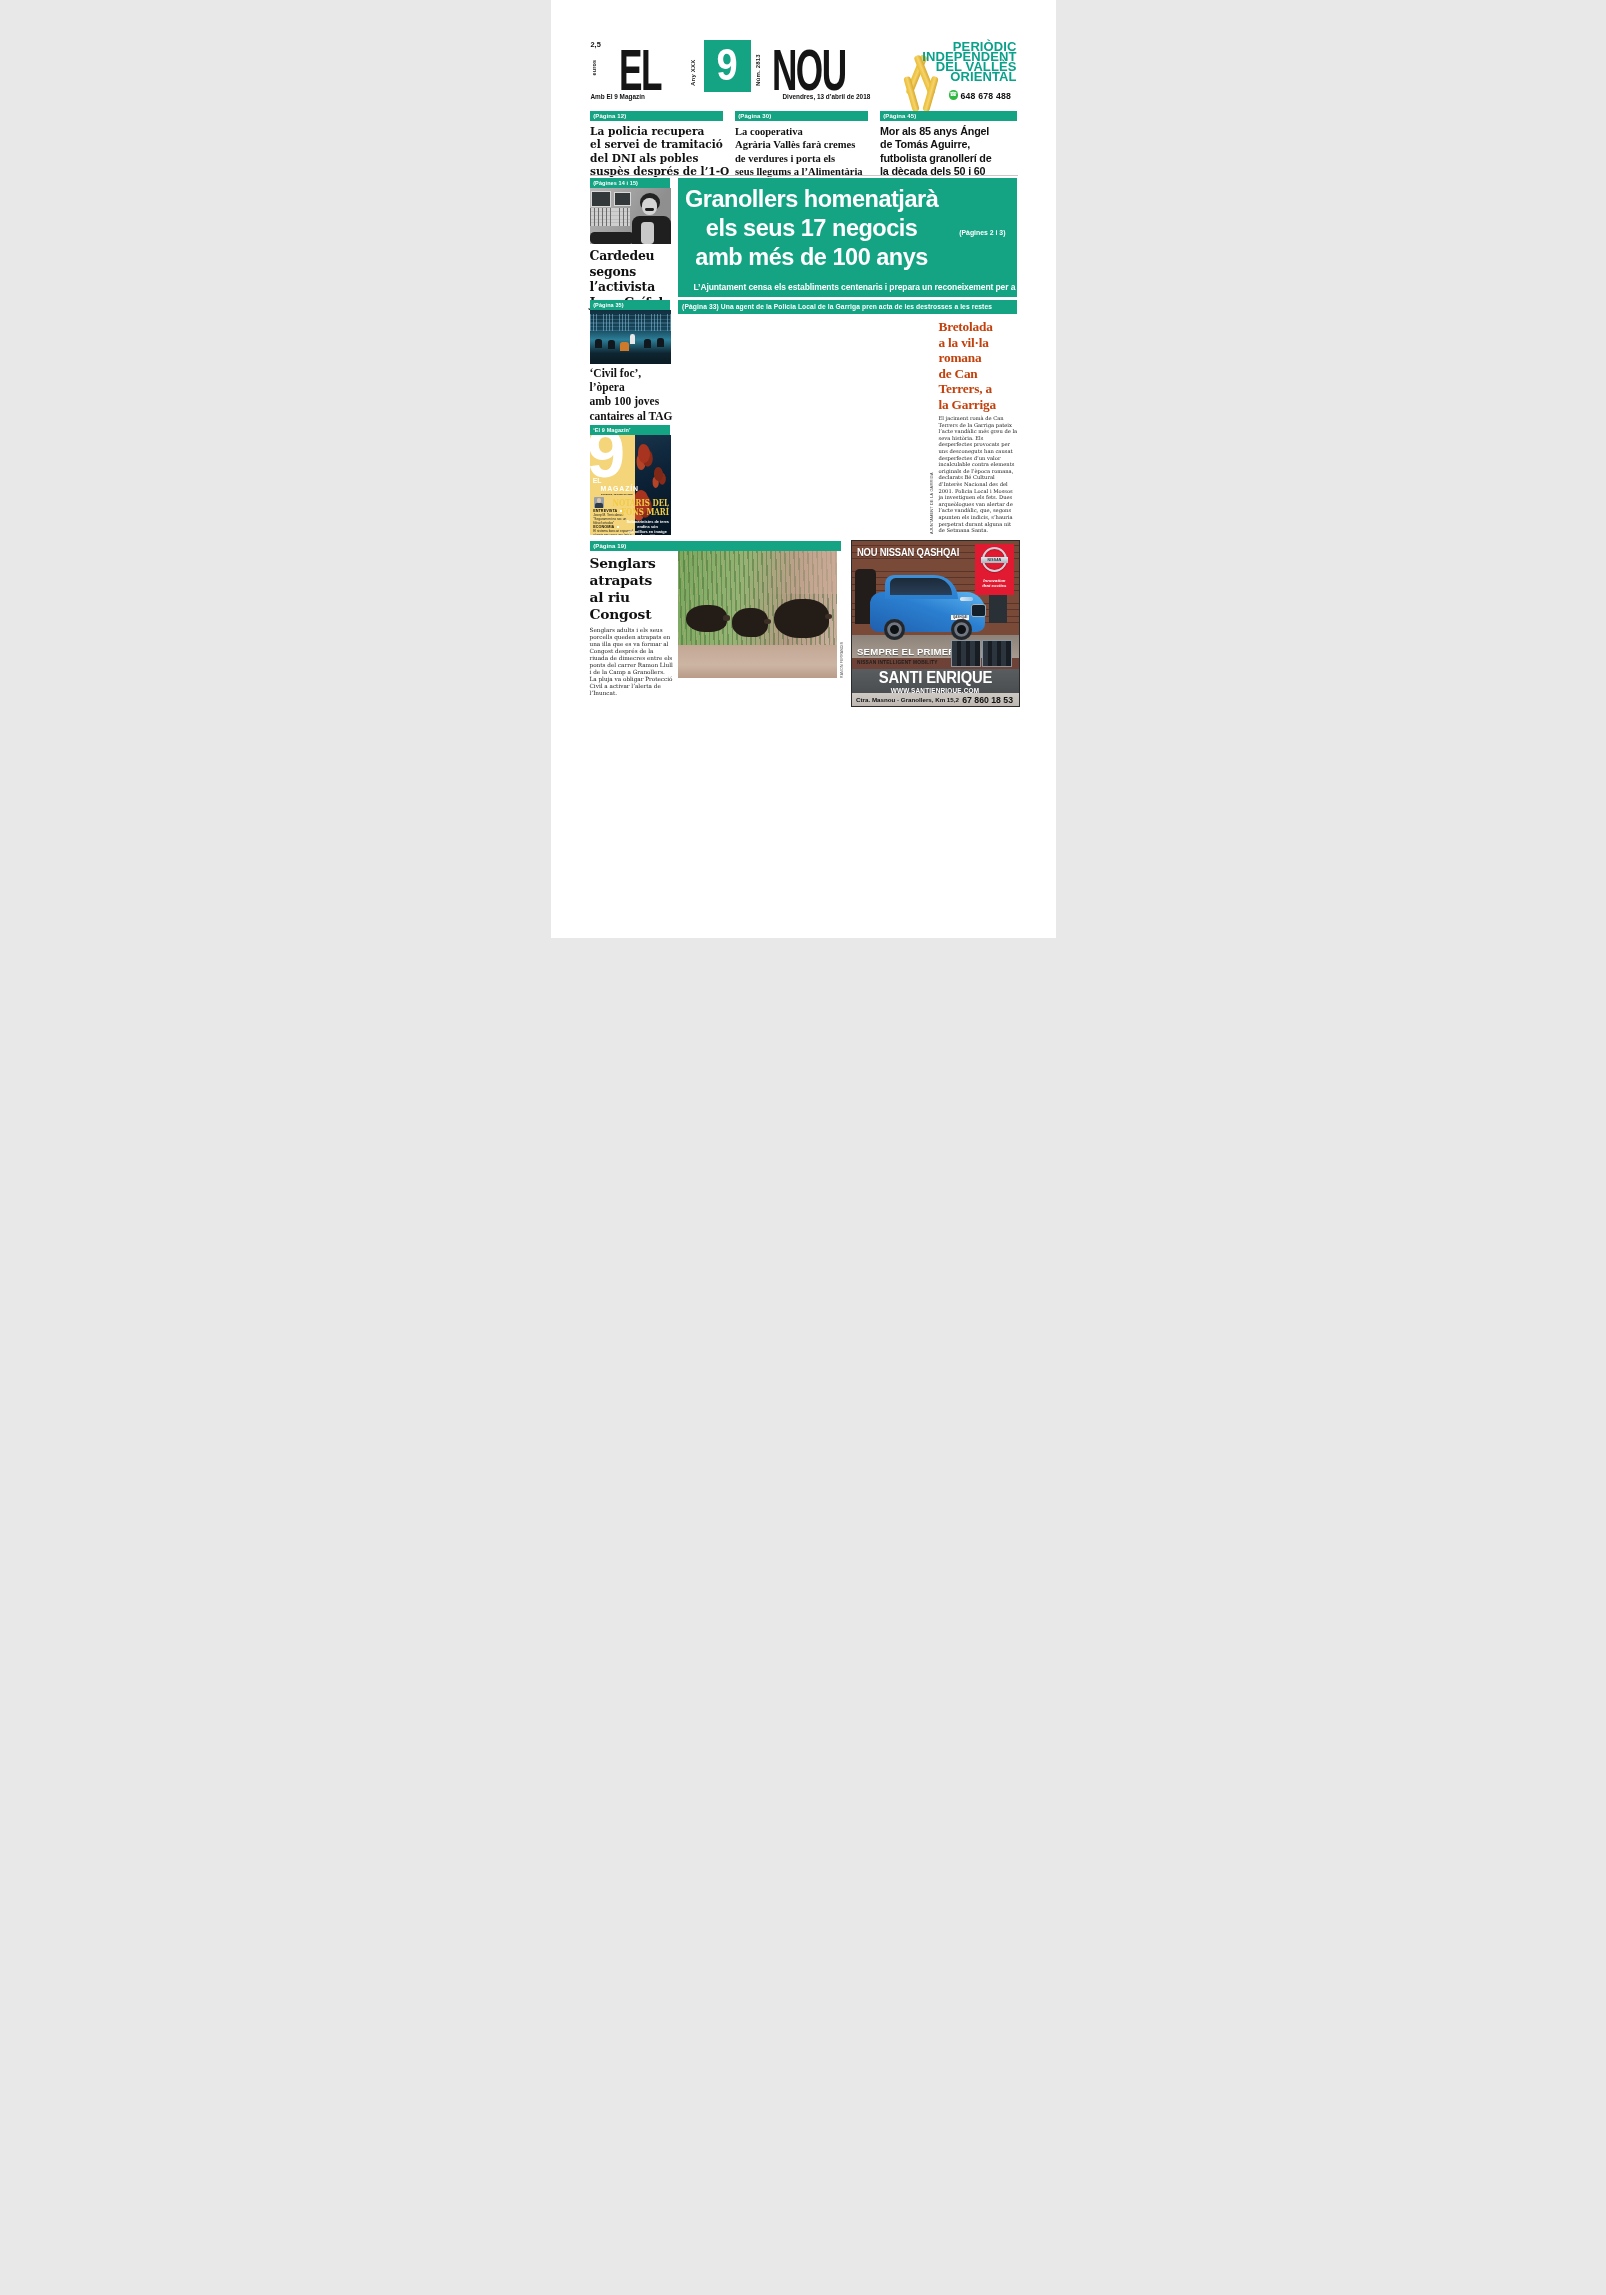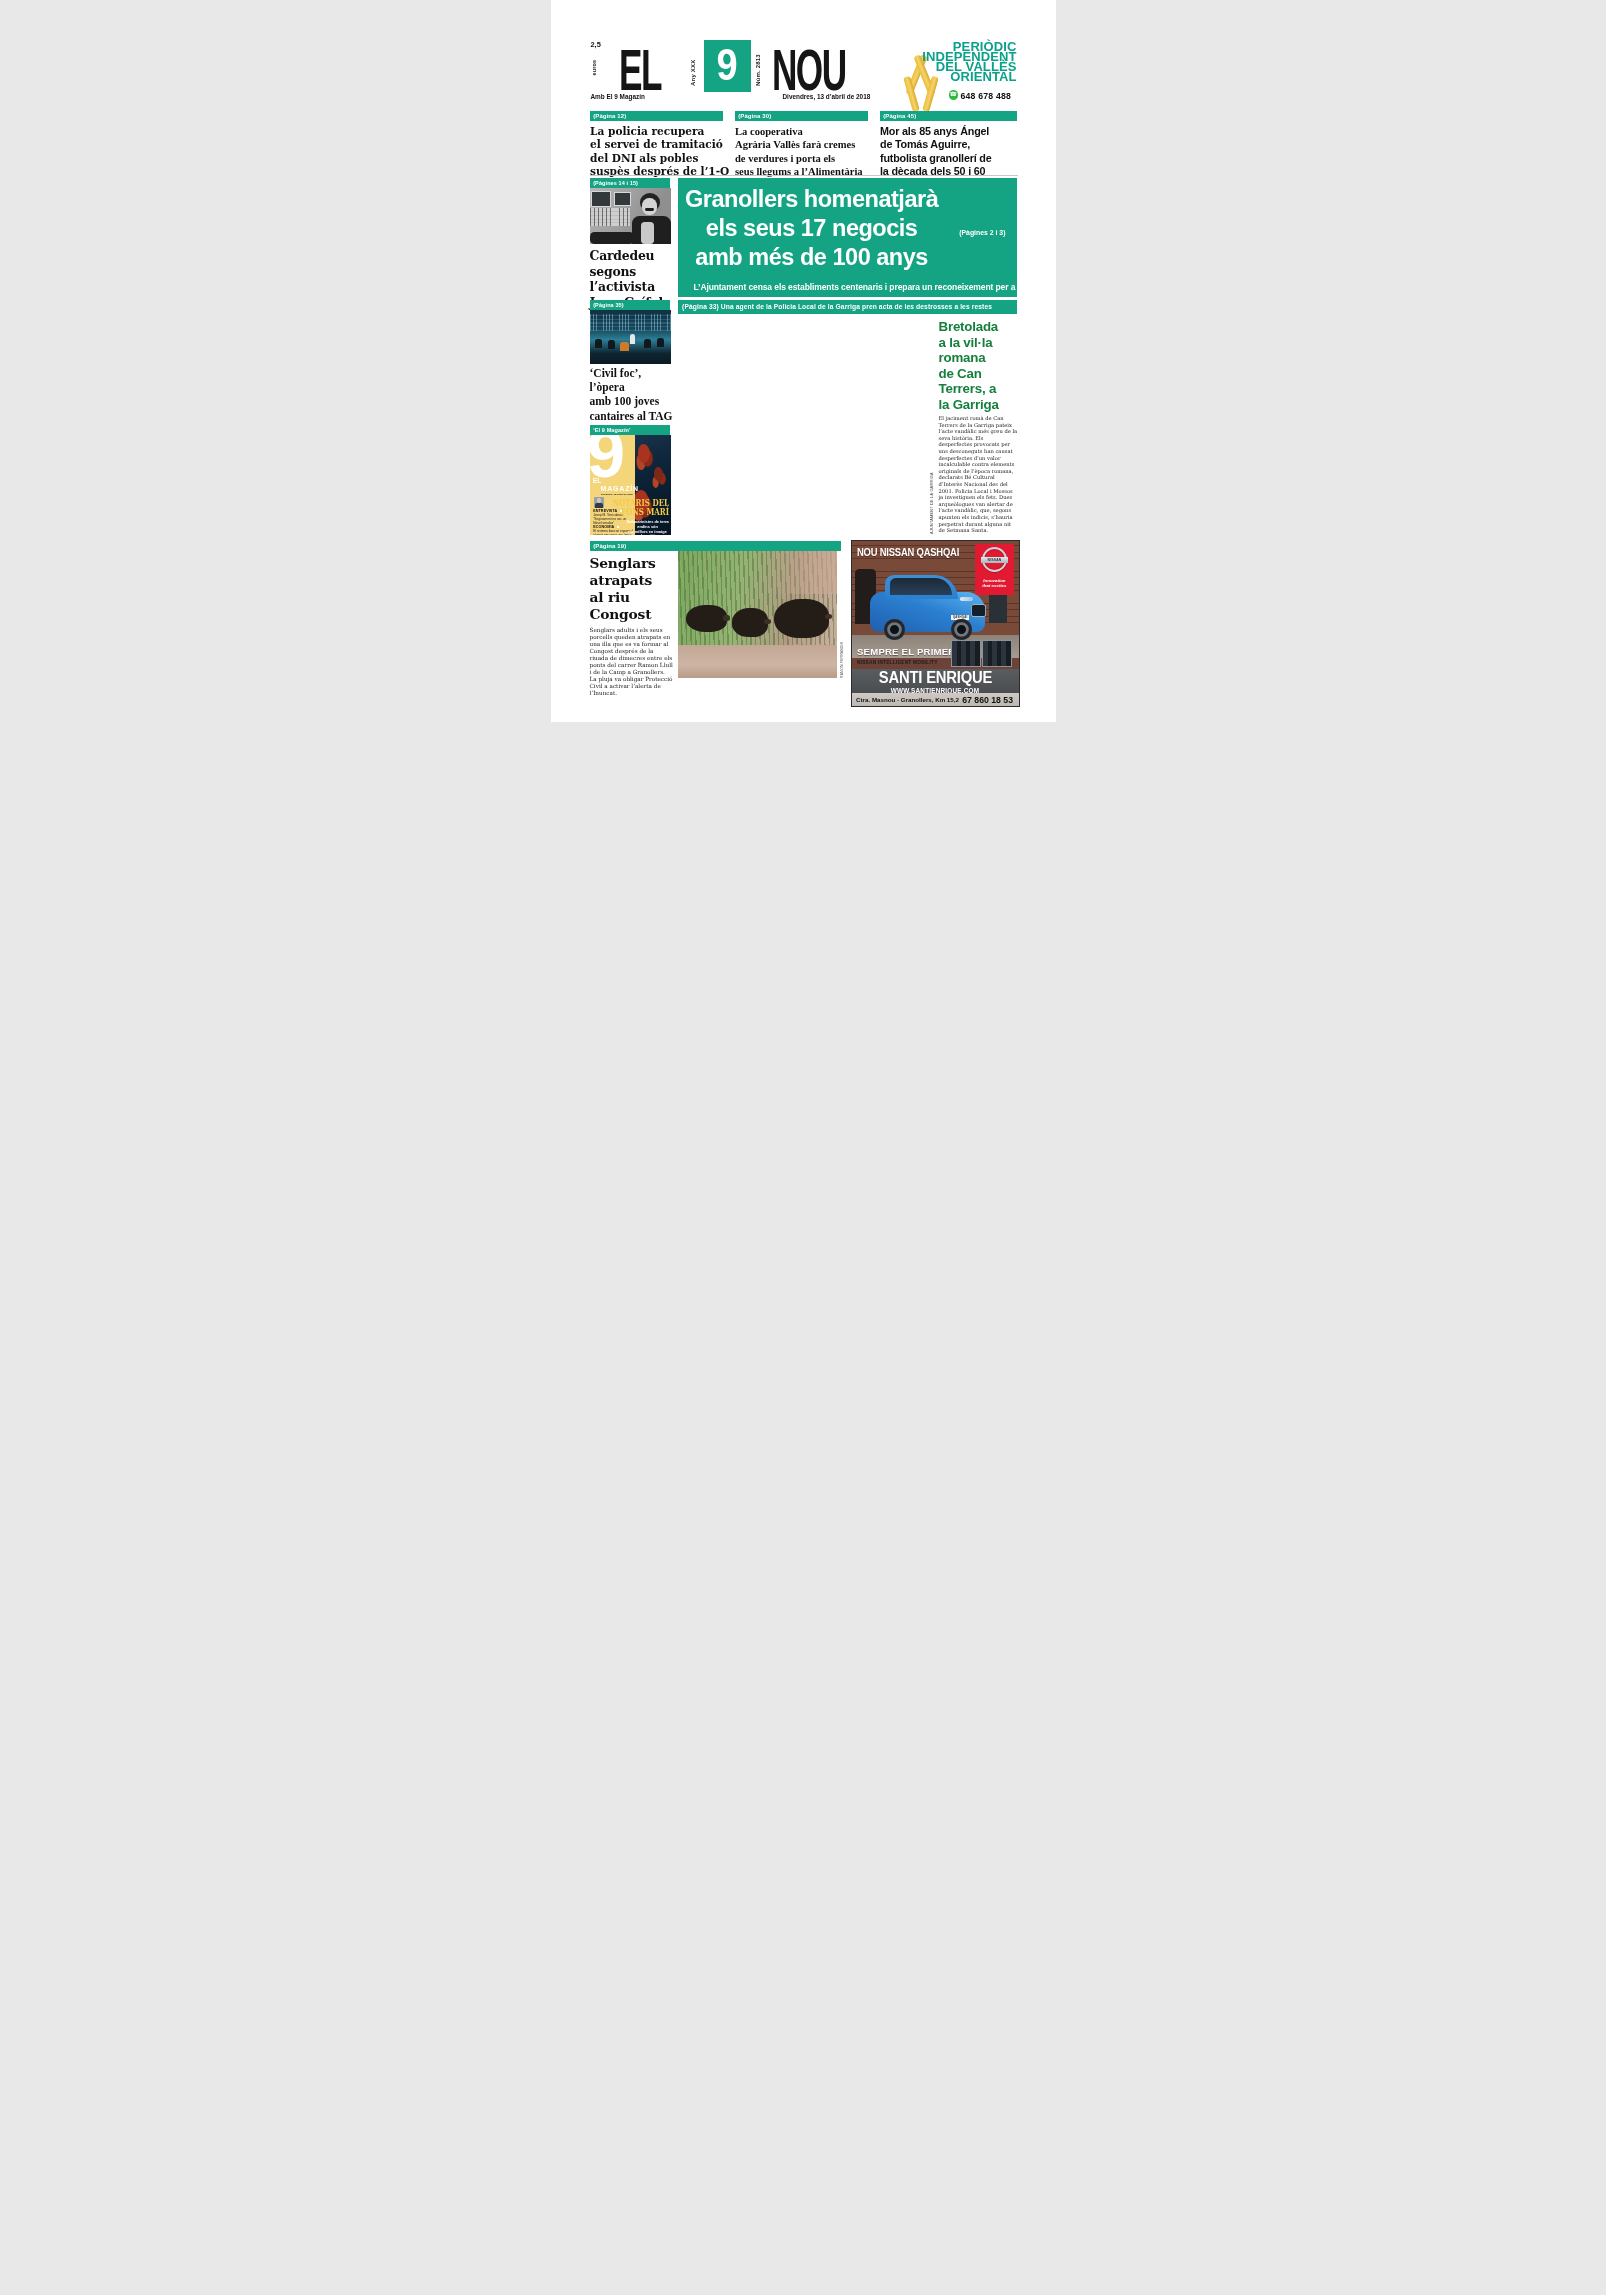--- a/index.html
+++ b/index.html
@@ -1,16 +1,16 @@
 <!DOCTYPE html>
 <html style="font-size:7.4px"><head>
 <meta charset="utf-8">
 <style>
   html,body{margin:0;padding:0;background:#e8e8e8;}
-  .page{position:relative;width:505px;height:722px;background:#fff;margin:0 auto;
+  .page{position:relative;width:505px;height:938px;background:#fff;margin:0 auto;
         font-family:"Liberation Sans",sans-serif;overflow:hidden;color:#111;}
   .abs{position:absolute;}
   
   .pbar{position:absolute;background:#14a383;color:#fff;font-weight:bold;
         font-size:6px;line-height:8.3px;padding:0.9px 0 0.9px 3.7px;letter-spacing:0.1px;}
   
   .price{font-weight:bold;font-size:7.4px;}
   .vtext{writing-mode:vertical-rl;transform:rotate(180deg);}
   .mast-big{font-weight:bold;letter-spacing:-1.8px;color:#151515;
             font-size:40px;line-height:40px;transform:scale(.88,1.42);transform-origin:left top;white-space:nowrap;}
@@ -109,21 +109,21 @@
   .mag-headshot{position:absolute;width:10px;height:11px;background:#9aa2a8;border-radius:0.9px;}
   .mag-headshot:before{content:"";position:absolute;left:2.8px;top:1.4px;width:4.6px;height:4.6px;border-radius:50%;background:#d9c6b0;}
   .mag-headshot:after{content:"";position:absolute;left:1.4px;top:6px;width:7.4px;height:5px;border-radius:1.8px 1.8px 0 0;background:#2e3b46;}
   .mag-title{position:absolute;color:#f2cb45;font-family:"DejaVu Serif",serif;font-weight:bold;
              font-size:8.7px;line-height:9.2px;text-align:right;transform:scaleX(.82);transform-origin:right top;white-space:nowrap;}
   .mag-sub{position:absolute;color:#fff;font-weight:bold;font-size:3.9px;line-height:4.8px;text-align:center;}
   
   .cap-bar{position:absolute;background:#14a383;color:#fff;font-weight:bold;font-size:6.7px;line-height:13.8px;padding-left:4.6px;letter-spacing:0.1px;}
   .credit-v{position:absolute;color:#444;font-size:3.9px;letter-spacing:0.2px;}
   
-  .h-bretolada{font-family:Liberation Sans, sans-serif;font-weight:bold;color:#15803d;
+  .h-bretolada{font-family:Liberation Serif, serif;font-weight:bold;color:#c2410c;
                font-size:13.3px;line-height:15.6px;letter-spacing:-0.2px;}
   .body-serif{font-family:"DejaVu Serif",serif;font-size:5.2px;line-height:6.6px;color:#181818;}
   
   .h-senglars{font-family:"DejaVu Serif",serif;font-weight:bold;font-size:13.8px;line-height:17px;letter-spacing:-0.2px;}
   .senglars-body{font-family:"DejaVu Serif",serif;font-size:5.7px;line-height:7px;color:#181818;}
   
   .ad{border:0.5px solid #2b2b2b;background:#6e4236;}
   .ad-brick{position:absolute;left:0;right:0;top:0;height:94px;
      background:repeating-linear-gradient(0deg,#7a4a39 0 5.5px,#5a332a 5.5px 6.4px),
                 repeating-linear-gradient(90deg,rgba(90,51,42,.0) 0 12px,rgba(40,22,18,.5) 12px 13px);}

